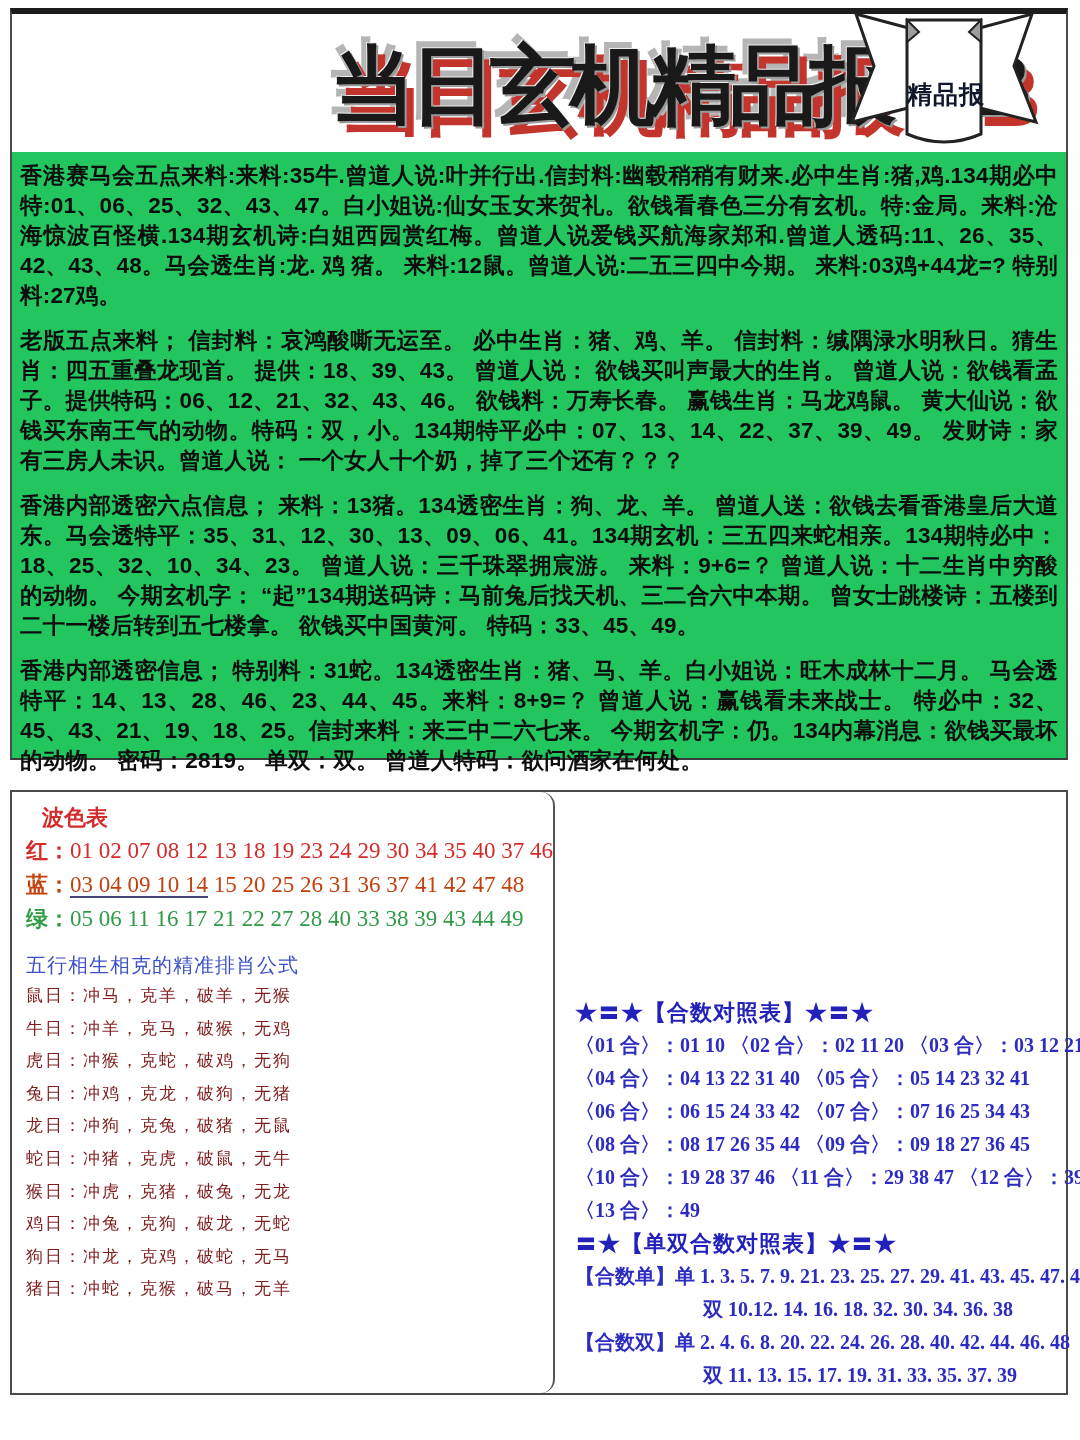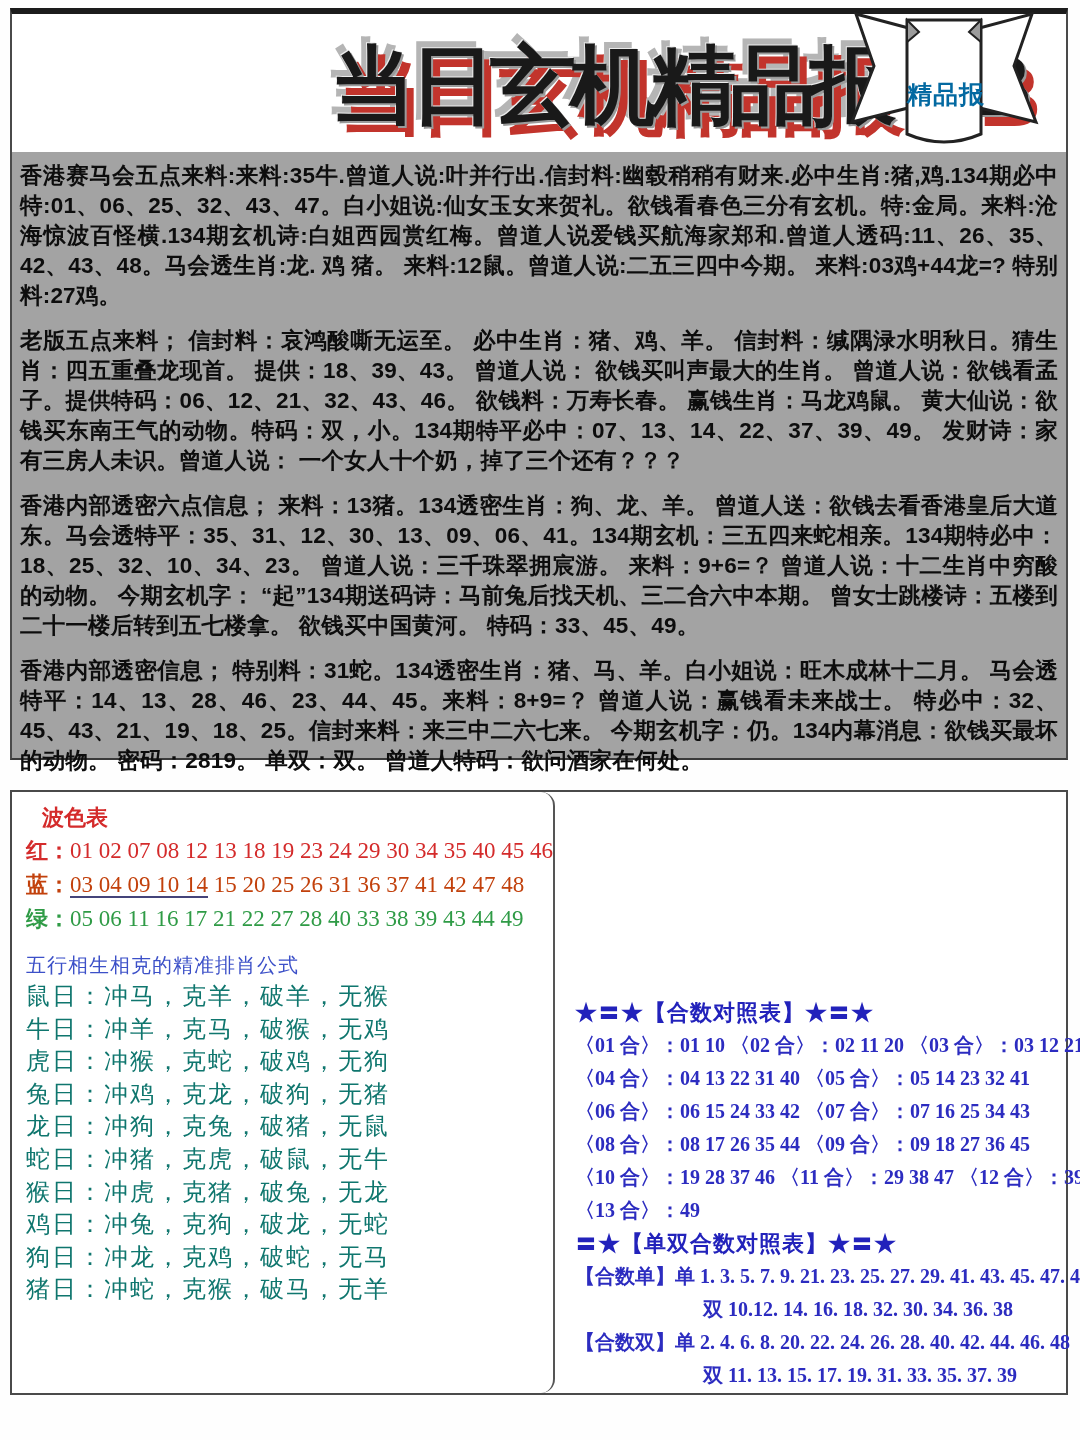--- a/index.html
+++ b/index.html
@@ -28,28 +28,28 @@
     font-family:"Liberation Sans", sans-serif;
   }
   .title3d .l-silver { color:#b5b5b5; transform:translate(-6px,-7px); }
   .title3d .l-red    { color:#c2342c; transform:translate(9px,11px); }
   .title3d .l-main   { color:#191919; text-shadow:2px 2px 0 #9a9a9a, -1px -1px 0 #ececec; }
 
   .ribbon { position:absolute; right:22px; top:-14px; width:200px; height:158px; }
   .ribbon svg { position:absolute; left:0; top:0; }
   .ribbon-text {
     position:absolute; left:63px; top:78px; width:76px; text-align:center;
-    color:#0369a1; font-size:25px; font-weight:bold; letter-spacing:1px;
+    color:#0f172a; font-size:25px; font-weight:bold; letter-spacing:1px;
     white-space:nowrap;
   }
 
   
   .text-box {
     position:absolute; left:10px; top:152px; width:1058px; height:608px;
-    background:#a3a3a3;
+    background:#22c55e;
     border-left:2px solid #4a4a4a; border-right:2px solid #4a4a4a;
     border-bottom:2px solid #3a3a3a;
     padding:9px 8px 0 8px;
   }
   .text-box p {
     font-size:22.5px; font-weight:bold; color:#0d0d0d;
     line-height:30px; letter-spacing:0.2px;
     text-align:justify; margin-bottom:15px;
   }
 
@@ -68,21 +68,21 @@
   .bose-row .nums { font-family:"Liberation Serif", serif; font-size:23px; }
   .row-red   { color:#d42b2b; }
   .row-blue  { color:#c2410c; }
   .row-green { color:#2f9b46; }
   .ul { text-decoration:underline; text-underline-offset:4px; text-decoration-color:#44447a; }
 
   .formula-title {
     color:#3c50c8; font-size:20px; line-height:30px; margin-top:14px; letter-spacing:1px;
   }
   .formula-row {
-    color:#0f766e; font-size:24px; line-height:32.6px; letter-spacing:2px;
+    color:#7f1d1d; font-size:17px; line-height:32.6px; letter-spacing:2px;
   }
 
   .hesu-title, .hesu-title2 {
     color:#2222bb; font-size:22px; font-weight:bold; line-height:33px; letter-spacing:1px;
   }
   .hesu-title2 { margin-top:0; }
   .hesu-row {
     color:#2c2cc0; font-size:20px; line-height:33px; white-space:nowrap;
     font-family:"Liberation Serif", serif; font-weight:600;
   }
@@ -122,21 +122,21 @@
     <p>香港内部透密六点信息； 来料：13猪。134透密生肖：狗、龙、羊。 曾道人送：欲钱去看香港皇后大道东。马会透特平：35、31、12、30、13、09、06、41。134期玄机：三五四来蛇相亲。134期特必中：18、25、32、10、34、23。 曾道人说：三千珠翠拥宸游。 来料：9+6=？ 曾道人说：十二生肖中穷酸的动物。 今期玄机字： “起”134期送码诗：马前兔后找天机、三二合六中本期。 曾女士跳楼诗：五楼到二十一楼后转到五七楼拿。 欲钱买中国黄河。 特码：33、45、49。</p>
     <p>香港内部透密信息； 特别料：31蛇。134透密生肖：猪、马、羊。白小姐说：旺木成林十二月。 马会透特平：14、13、28、46、23、44、45。来料：8+9=？ 曾道人说：赢钱看未来战士。 特必中：32、45、43、21、19、18、25。信封来料：来三中二六七来。 今期玄机字：仍。134内幕消息：欲钱买最坏的动物。 密码：2819。 单双：双。 曾道人特码：欲问酒家在何处。</p>
   </div>
 
   <div class="bottom-box">
 
     <div class="col-left">
       <div class="bose-title">波色表</div>
 
       <div class="bose-row row-red">
-        <span class="lbl">红：</span><span class="nums">01 02 07 08 12 13 18 19 23 24 29 30 34 35 40 45 46</span>
+        <span class="lbl">红：</span><span class="nums">01 02 07 08 12 13 18 19 23 24 29 30 34 35 40 37 46</span>
       </div>
       <div class="bose-row row-blue">
         <span class="lbl">蓝：</span><span class="nums ul">03 04 09 10 14</span><span class="nums"> 15 20 25 26 31 36 37 41 42 47 48</span>
       </div>
       <div class="bose-row row-green">
         <span class="lbl"></span><span class="lbl">绿：</span><span class="nums">05 06 11 16 17 21 22 27 28 40 33 38 39 43 44 49</span>
       </div>
 
       <div class="formula-title">五行相生相克的精准排肖公式</div>
       <div class="formula-row">鼠日：冲马，克羊，破羊，无猴</div>

